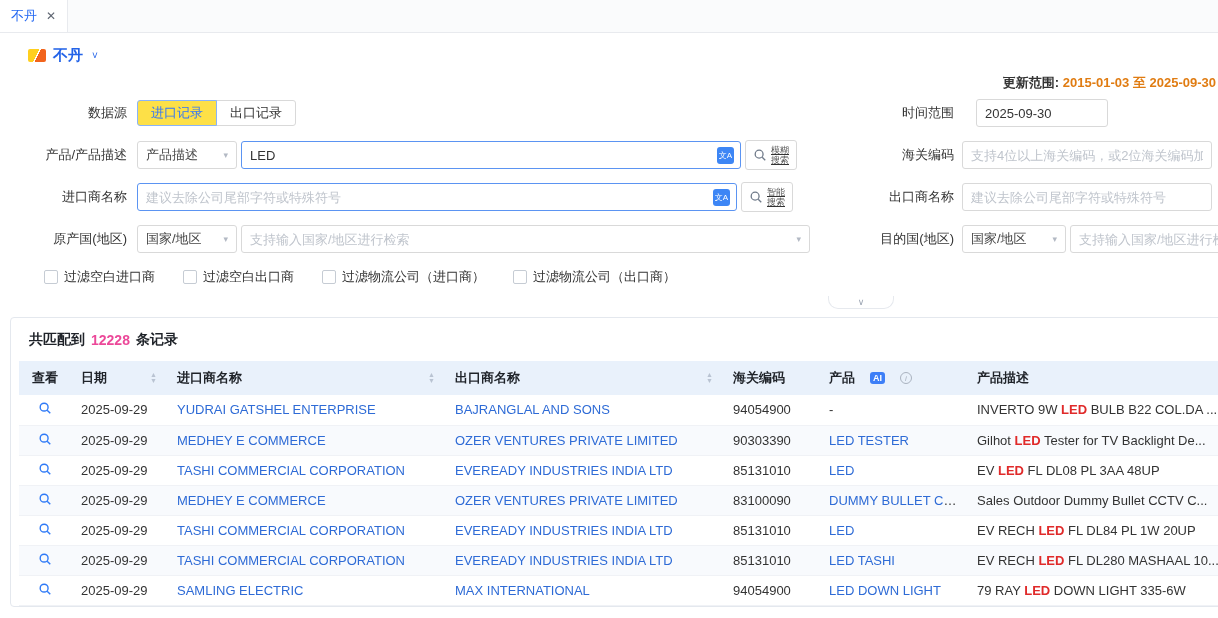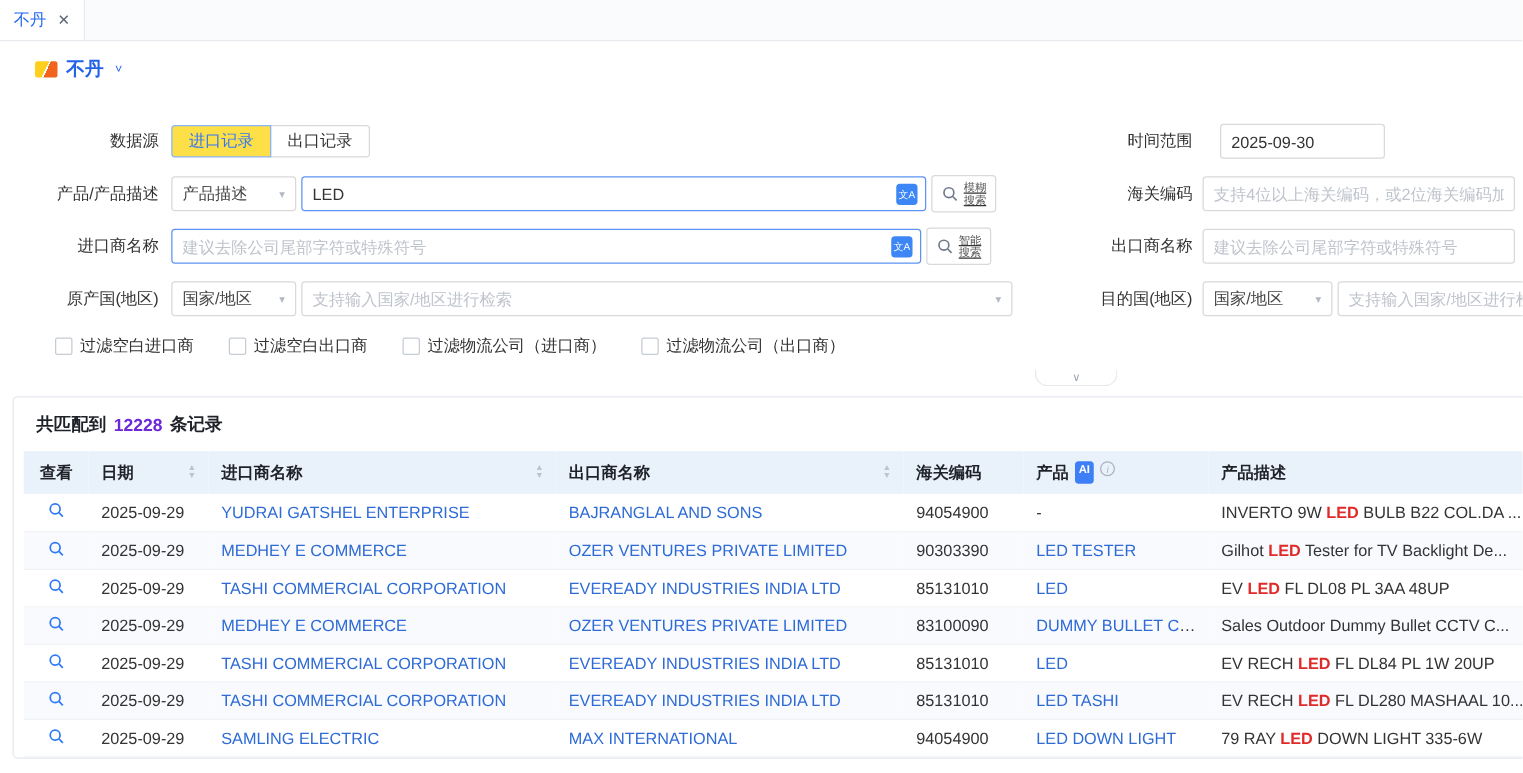--- a/index.html
+++ b/index.html
@@ -72,28 +72,28 @@
               background:#fff; cursor:pointer; }
 
   .collapse-pill { width:66px; height:13px; margin-left:828px; border:1px solid #e6e9ee; border-top:none;
                    border-radius:0 0 10px 10px; display:flex; align-items:center; justify-content:center;
                    color:#9aa3b1; font-size:9px; background:#fff; cursor:pointer; }
 
   
   .results { margin:8px 0 0 10px; width:1240px; border:1px solid #e4e8ee; border-radius:4px; background:#fff; }
   .results-title { padding:13px 18px 12px; font-size:14px; font-weight:bold; color:#1f2329;
                    display:flex; gap:6px; align-items:center; }
-  .count { color:#6d28d9; }
+  .count { color:#ec4899; }
 
   table { border-collapse:collapse; table-layout:fixed; width:1224px; margin-left:8px; }
   thead th { background:#e9f1fb; height:34px; font-size:13px; color:#1f2329; font-weight:bold;
              text-align:left; padding:0 10px; }
   th.center { text-align:center; }
   .th-between { display:flex; align-items:center; justify-content:space-between; }
-  .th-flex { display:flex; gap:5px; }
+  .th-flex { display:flex; align-items:center; gap:15px; }
   .sort { display:flex; flex-direction:column; font-size:7px; line-height:6px; color:#b9c3d2; cursor:pointer; }
   .ai-badge { background:#3d7ff7; color:#fff; font-size:9px; font-weight:bold; border-radius:3px;
               padding:1px 3px; line-height:10px; }
   .info-icon { width:12px; height:12px; border:1px solid #aab3c0; border-radius:50%; color:#aab3c0;
                font-size:8px; font-style:italic; display:flex; align-items:center; justify-content:center;
                font-weight:normal; cursor:pointer; }
 
   tbody td { height:30px; font-size:13px; padding:0 10px; border-bottom:1px solid #f0f2f6; color:#333;
              white-space:nowrap; overflow:hidden; text-overflow:ellipsis; }
   tbody tr:nth-child(even) { background:#f8fafd; }
@@ -113,20 +113,26 @@
 </div>
 
 <div class="country-header">
   <span class="flag"></span>
   <span class="country-name">不丹</span>
   <span class="country-chev">˅</span>
 </div>
 
 <div class="filter-area">
 
+  <div class="update-range">
+    <span>更新范围:</span>
+    <span class="orange">2015-01-03</span>
+    <span class="orange">至</span>
+    <span class="orange">2025-09-30</span>
+  </div>
 
   <div class="frow">
     <div class="flabel">数据源</div>
     <div class="seg">
       <div class="seg-btn first selected">进口记录</div>
       <div class="seg-btn last">出口记录</div>
     </div>
     <div class="right-group">
       <div class="rlabel">时间范围</div>
       <div class="date-gap"></div>

